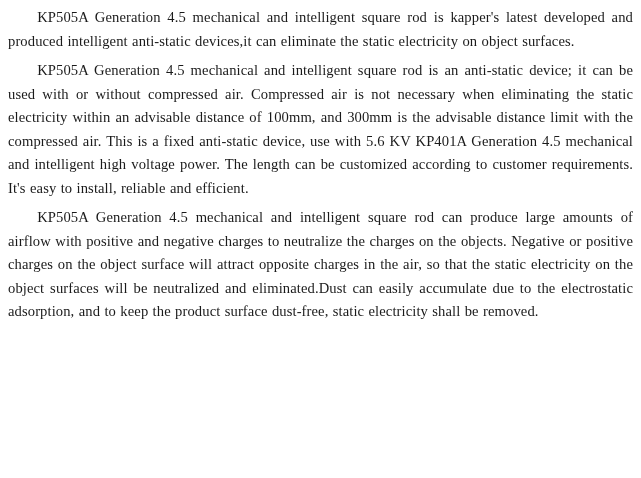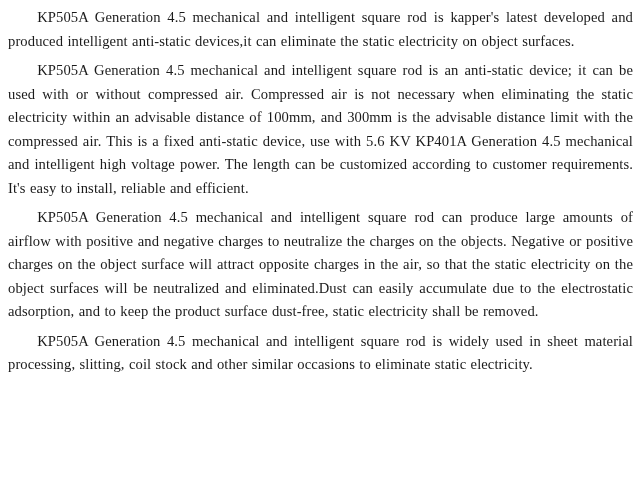--- a/index.html
+++ b/index.html
@@ -34,14 +34,13 @@
     margin-bottom: 0;
   }
 </style>
 </head>
 <body>
 
 <div class="page">
   <p class="para">KP505A Generation 4.5 mechanical and intelligent square rod is kapper's latest developed and produced intelligent anti-static devices,it can eliminate the static electricity on object surfaces.</p>
   <p class="para">KP505A Generation 4.5 mechanical and intelligent square rod is an anti-static device; it can be used with or without compressed air. Compressed air is not necessary when eliminating the static electricity within an advisable distance of 100mm, and 300mm is the advisable distance limit with the compressed air. This is a fixed anti-static device, use with 5.6 KV KP401A Generation 4.5 mechanical and intelligent high voltage power. The length can be customized according to customer requirements. It's easy to install, reliable and efficient.</p>
   <p class="para">KP505A Generation 4.5 mechanical and intelligent square rod can produce large amounts of airflow with positive and negative charges to neutralize the charges on the objects. Negative or positive charges on the object surface will attract opposite charges in the air, so that the static electricity on the object surfaces will be neutralized and eliminated.Dust can easily accumulate due to the electrostatic adsorption, and to keep the product surface dust-free, static electricity shall be removed.</p>
-  <p class="para">KP505A Generation 4.5 mechanical and intelligent square rod is widely used in sheet material processing, slitting, coil stock and other similar occasions to eliminate static electricity.</p>
 </div>
 
 </body></html>

